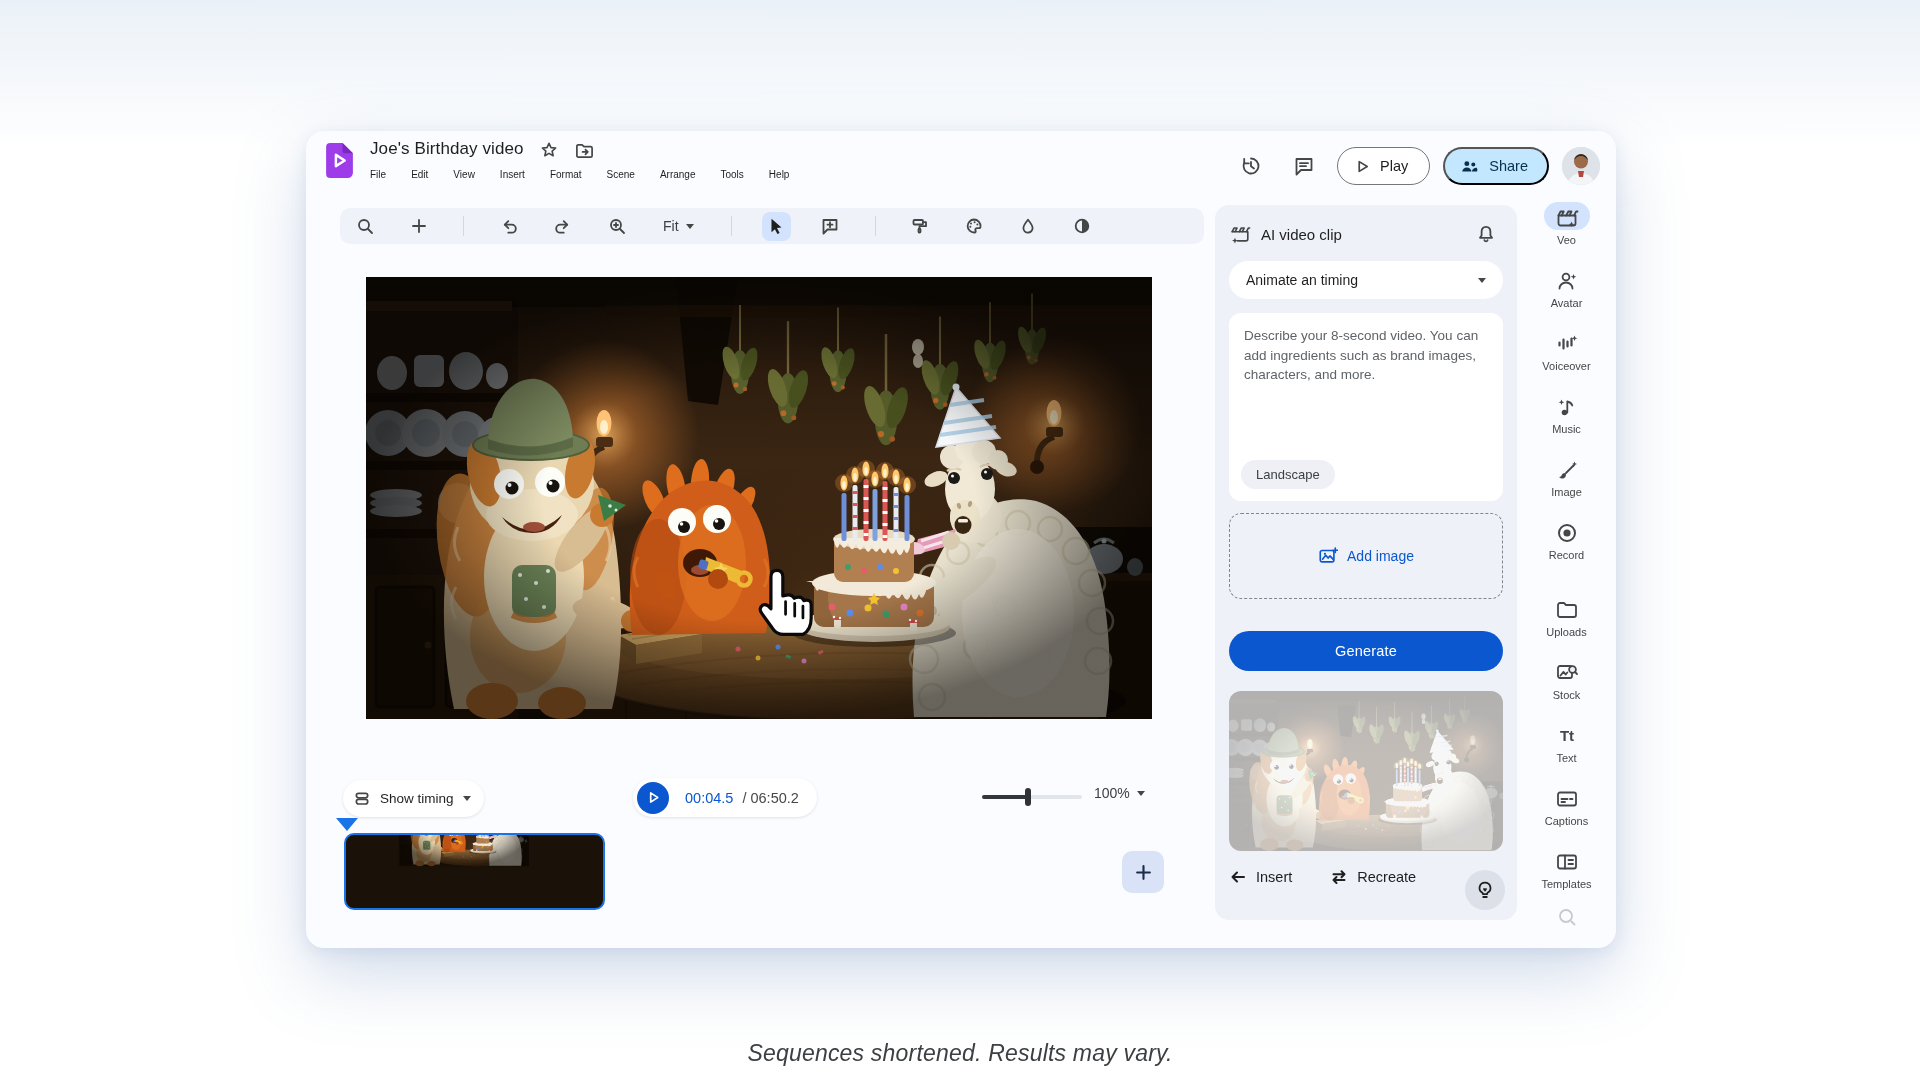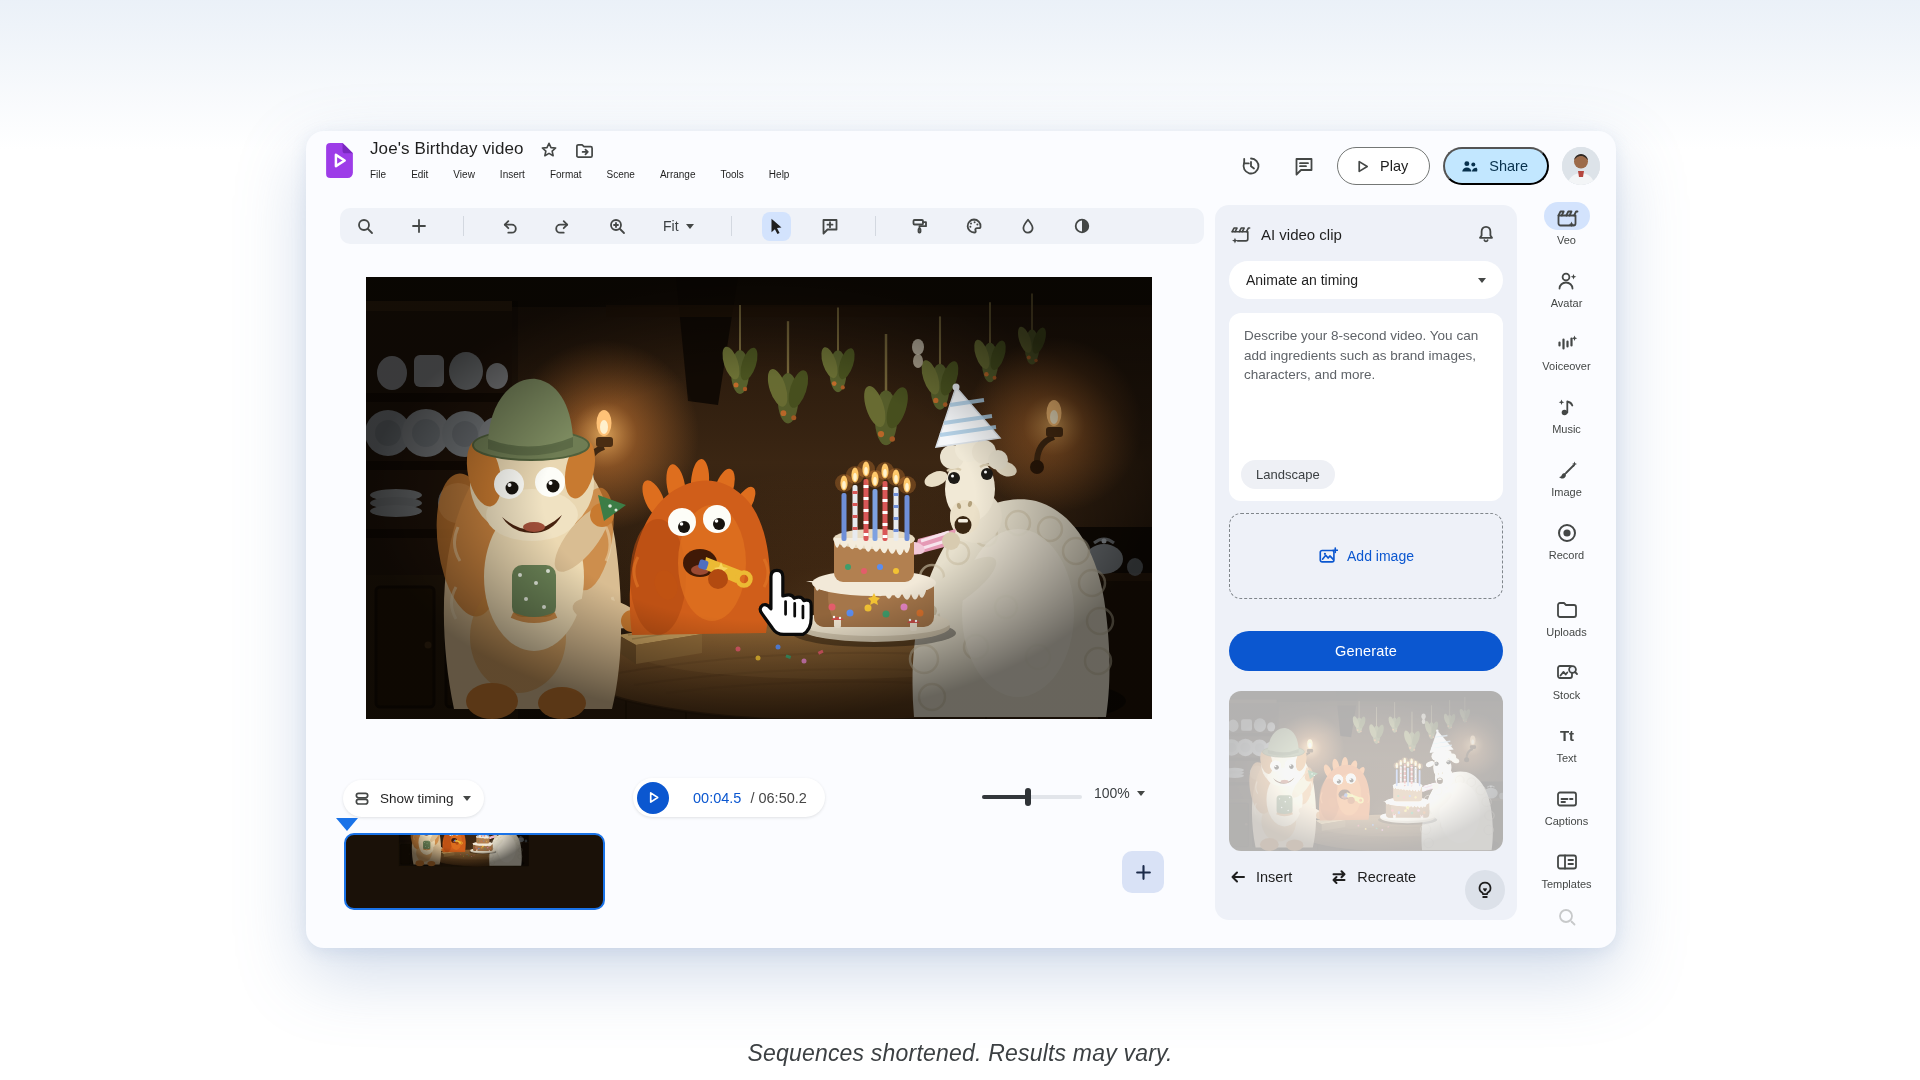--- a/index.html
+++ b/index.html
@@ -64,21 +64,21 @@
   .cursor { position:absolute; left:383px; top:286px; width:64px; height:77px; pointer-events:none; }
 
   
   .show-timing {
     position:absolute; left:37px; top:649px; height:37px; padding:0 13px 0 11px;
     background:#fff; border-radius:19px; display:flex; align-items:center; gap:9px;
     font-size:13.5px; color:#1f1f1f; box-shadow:0 1px 3px rgba(60,64,67,.14);
   }
   .playbar {
     position:absolute; left:327px; top:647px; height:39px; padding:0 18px 0 4px;
-    background:#fff; border-radius:20px; display:flex; align-items:center; gap:24px;
+    background:#fff; border-radius:20px; display:flex; align-items:center; gap:16px;
     box-shadow:0 1px 3px rgba(60,64,67,.14);
   }
   .play-circle { width:32px; height:32px; border-radius:50%; background:#0b57d0; display:flex; align-items:center; justify-content:center; }
   .time-display { font-size:14.5px; font-weight:500; }
   .time-current { color:#0b57d0; }
   .time-total { color:#474747; margin-left:5px; font-weight:400; }
   .zoom-slider { position:absolute; left:676px; top:664px; width:100px; height:4px; background:#e2e5ea; border-radius:2px; }
   .zoom-slider .fill { position:absolute; left:0; top:0; height:4px; width:46px; background:#33373b; border-radius:2px; }
   .zoom-slider .handle { position:absolute; left:43px; top:-7px; width:6px; height:18px; border-radius:3px; background:#2f3337; }
   .zoom-level { position:absolute; left:788px; top:654px; display:flex; align-items:center; gap:7px; font-size:14px; color:#3c4043; }

